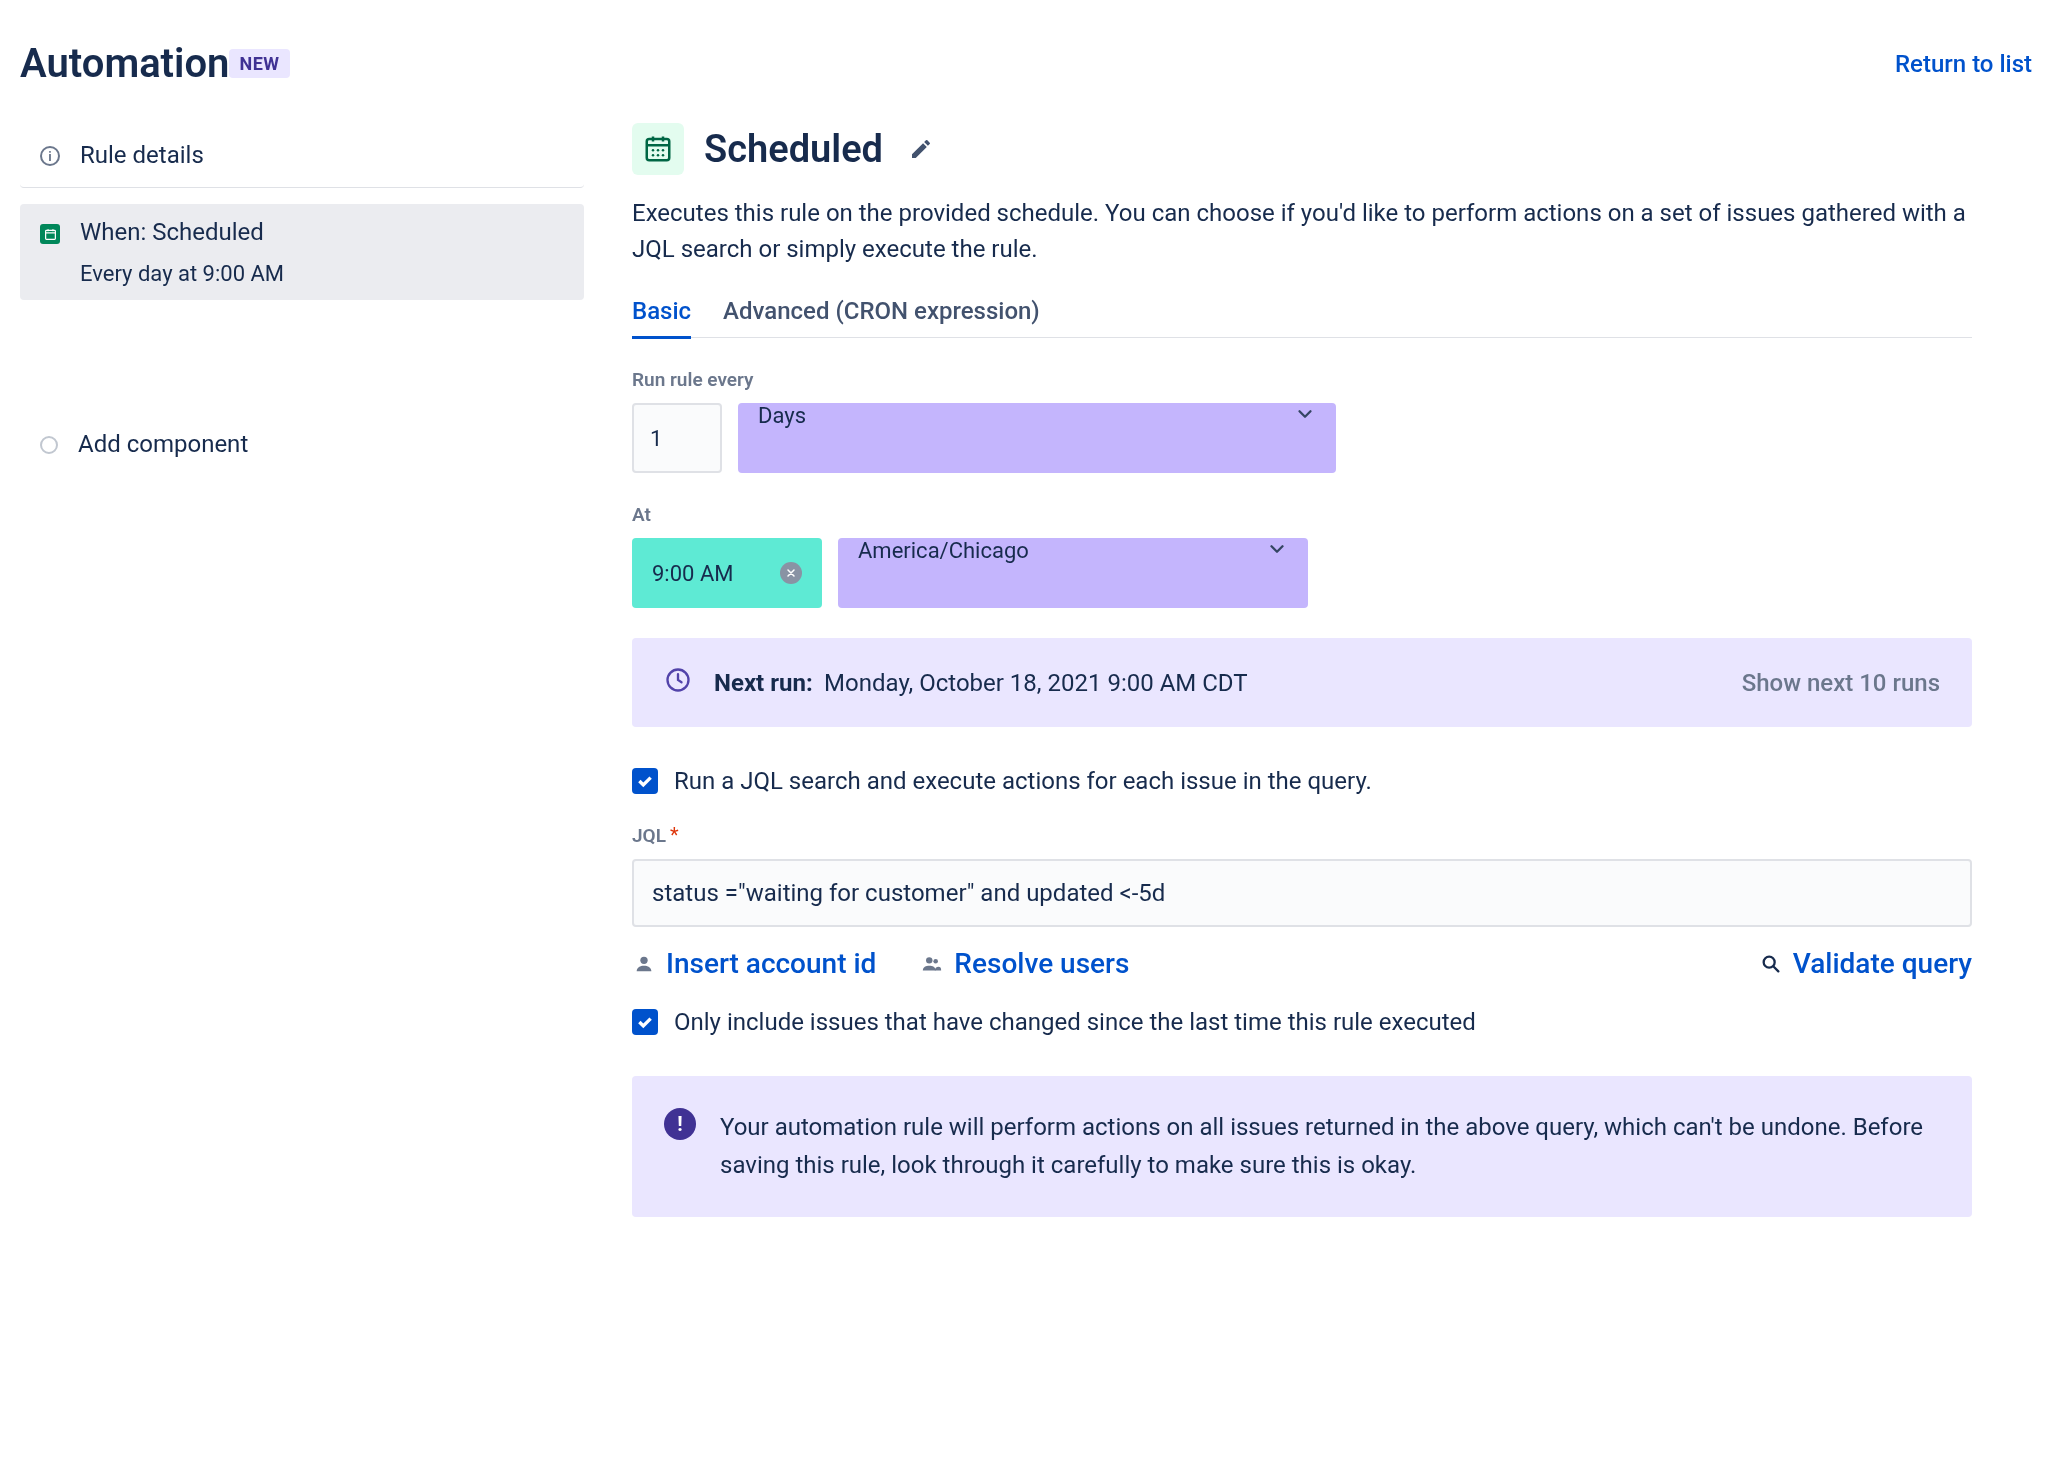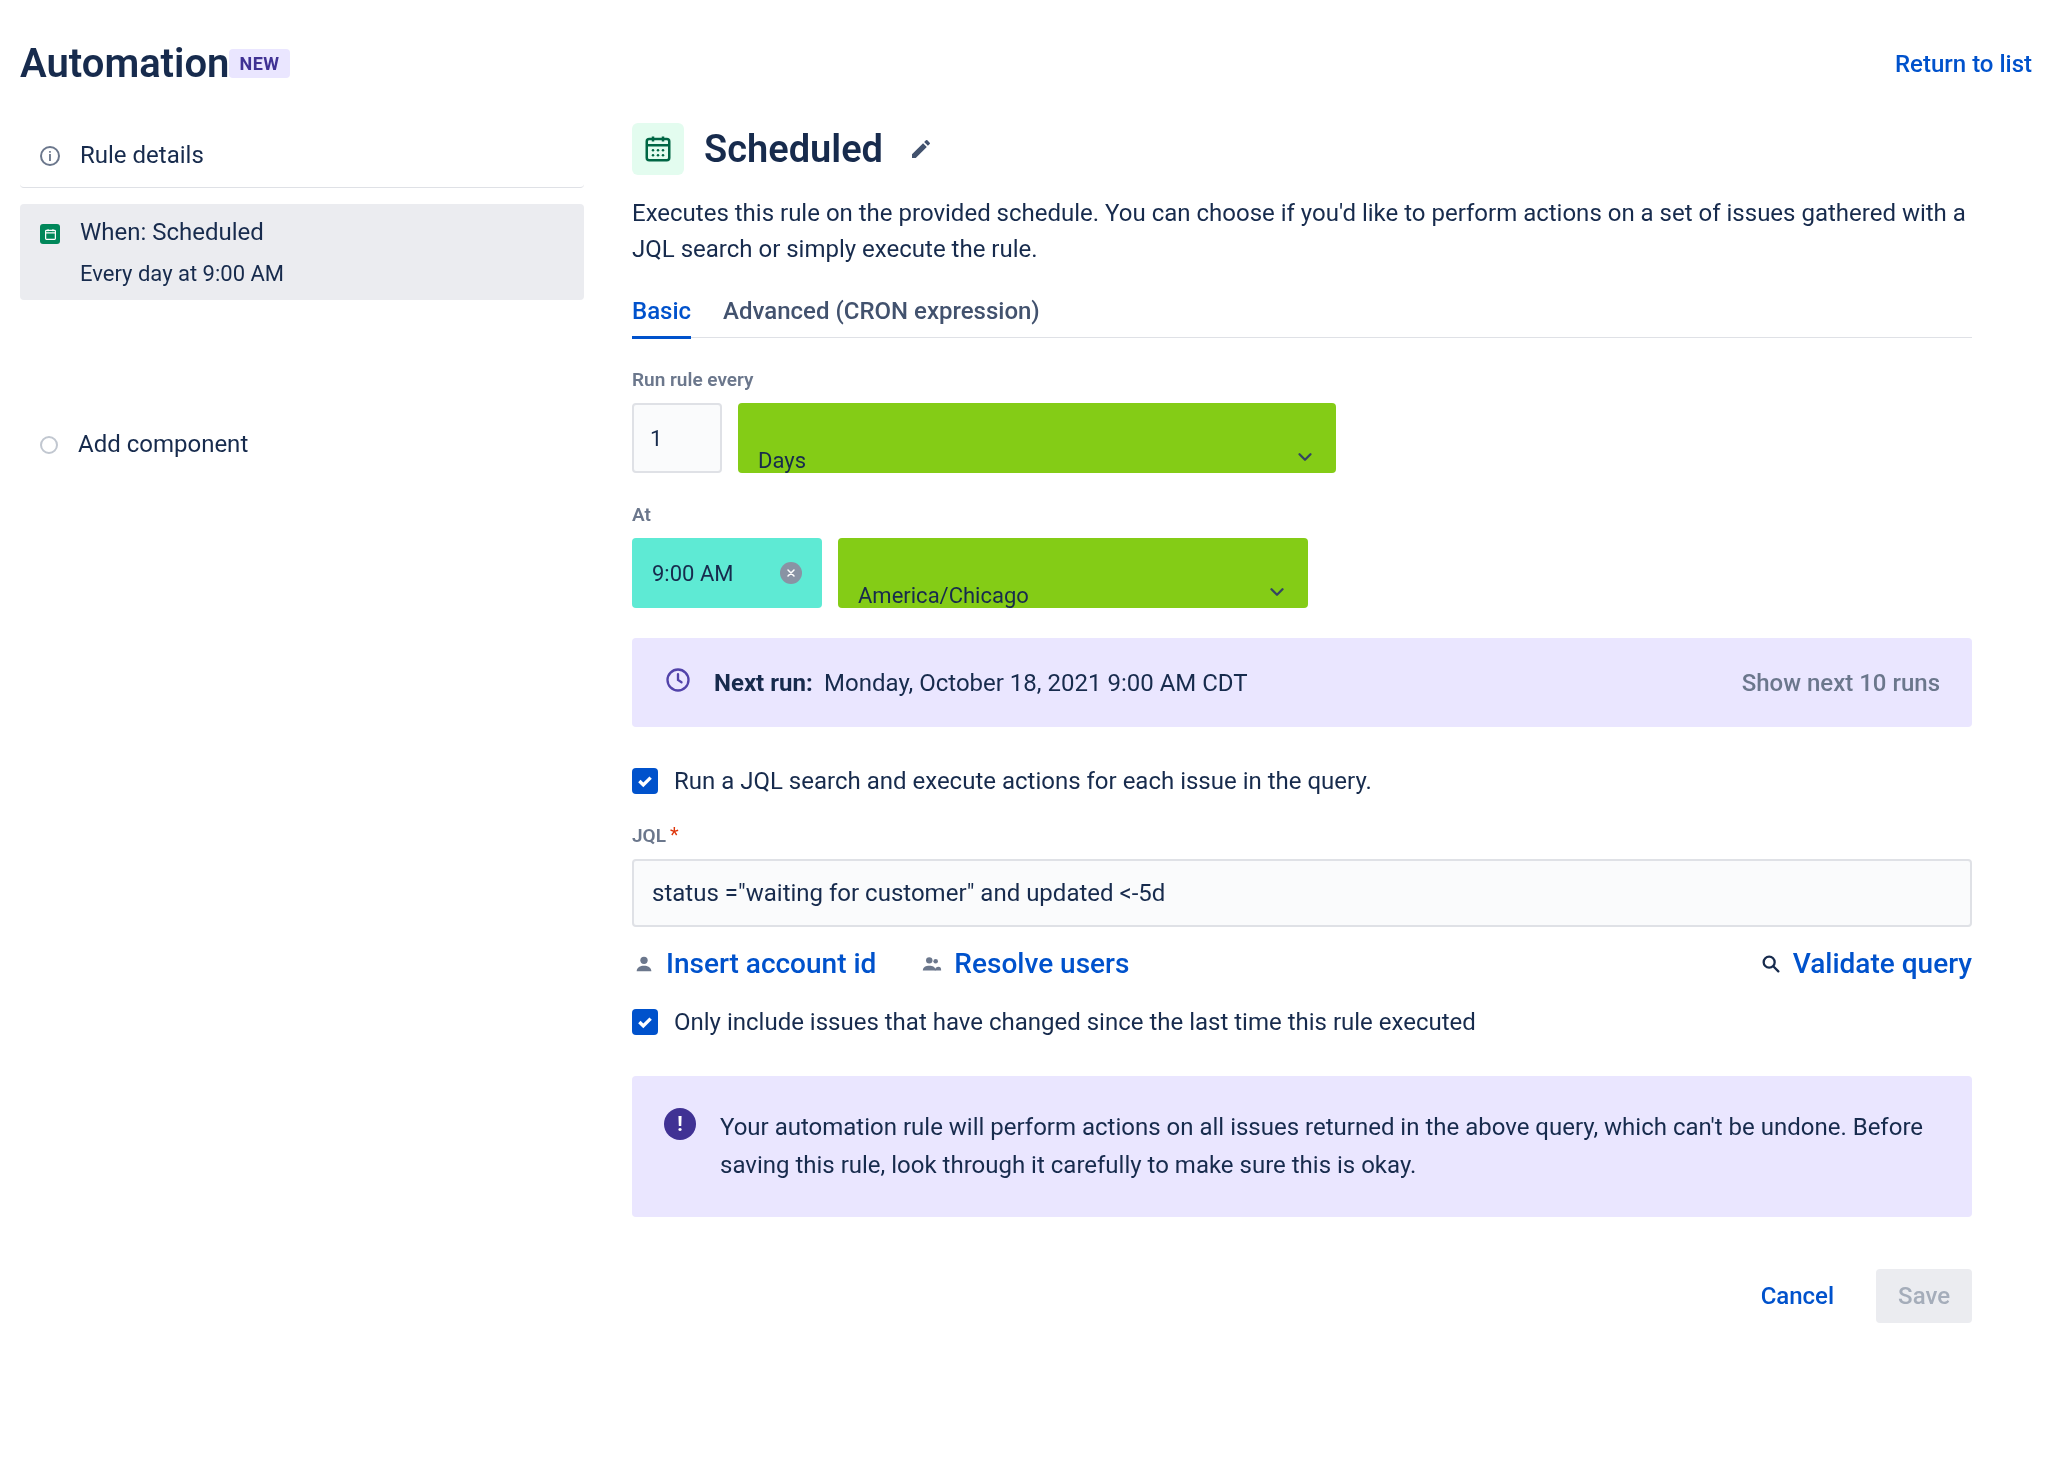--- a/index.html
+++ b/index.html
@@ -30,21 +30,21 @@
 .edit-icon { width: 24px; height: 24px; margin-left: 6px; }
 .description { font-size: 24px; color: #172B4D; line-height: 1.5; margin-bottom: 30px; }
 .tabs { display: flex; gap: 32px; border-bottom: 1.5px solid #DFE1E6; margin-bottom: 30px; }
 .tab { font-size: 24px; font-weight: 500; padding-bottom: 12px; color: #42526E; position: relative; cursor: pointer; }
 .tab.active { color: #0052CC; }
 .tab.active::after { content: ''; position: absolute; left: 0; right: 0; bottom: -1.5px; height: 3px; background: #0052CC; }
 .field-section { margin-bottom: 30px; }
 .field-label { font-size: 19px; font-weight: 600; color: #6B778C; margin-bottom: 12px; display: block; }
 .field-row { display: flex; gap: 16px; }
 .num-input { width: 90px; height: 70px; border: 2px solid #DFE1E6; border-radius: 4px; padding: 0 16px; font-size: 22px; color: #172B4D; background: #FAFBFC; }
-.select-box { height: 70px; border: none; background: #84cc16; border-radius: 4px; display: flex; align-items: flex-end; justify-content: space-between; padding: 0 20px; cursor: pointer; }
+.select-box { height: 70px; border: none; background: #c4b5fd; border-radius: 4px; display: flex; align-items: flex-start; justify-content: space-between; padding: 0 20px; cursor: pointer; }
 .select-box.wide { width: 598px; }
 .select-box.medium { width: 470px; }
 .select-text { font-size: 22px; color: #172B4D; }
 .chevron-icon svg { width: 22px; height: 22px; }
 .time-pill { height: 70px; border: none; background: #5eead4; border-radius: 4px; display: flex; align-items: center; justify-content: space-between; padding: 0 20px; width: 190px; }
 .time-text { font-size: 22px; color: #172B4D; }
 .clear-icon { width: 22px; height: 22px; background: #8993A4; border-radius: 50%; display: inline-flex; align-items: center; justify-content: center; color: #fff; cursor: pointer; }
 .next-run-box { background: #EAE6FF; border-radius: 4px; padding: 28px 32px; display: flex; align-items: center; gap: 22px; margin-bottom: 40px; }
 .clock-icon svg { width: 28px; height: 28px; }
 .next-run-label { font-size: 24px; font-weight: 700; color: #172B4D; }
@@ -244,19 +244,15 @@
             </svg>
         </span>
         <span class="checkbox-label">Only include issues that have changed since the last time this rule executed</span>
       </div>
 
       <div class="info-box">
         <span class="exclaim-icon">!</span>
         <span class="info-text">Your automation rule will perform actions on all issues returned in the above query, which can't be undone. Before saving this rule, look through it carefully to make sure this is okay.</span>
       </div>
 
-      <div class="footer">
-        <button class="btn btn-cancel">Cancel</button>
-        <button class="btn btn-save" disabled="">Save</button>
-      </div>
     </div>
   </div>
 </div>
 
 </body></html>

